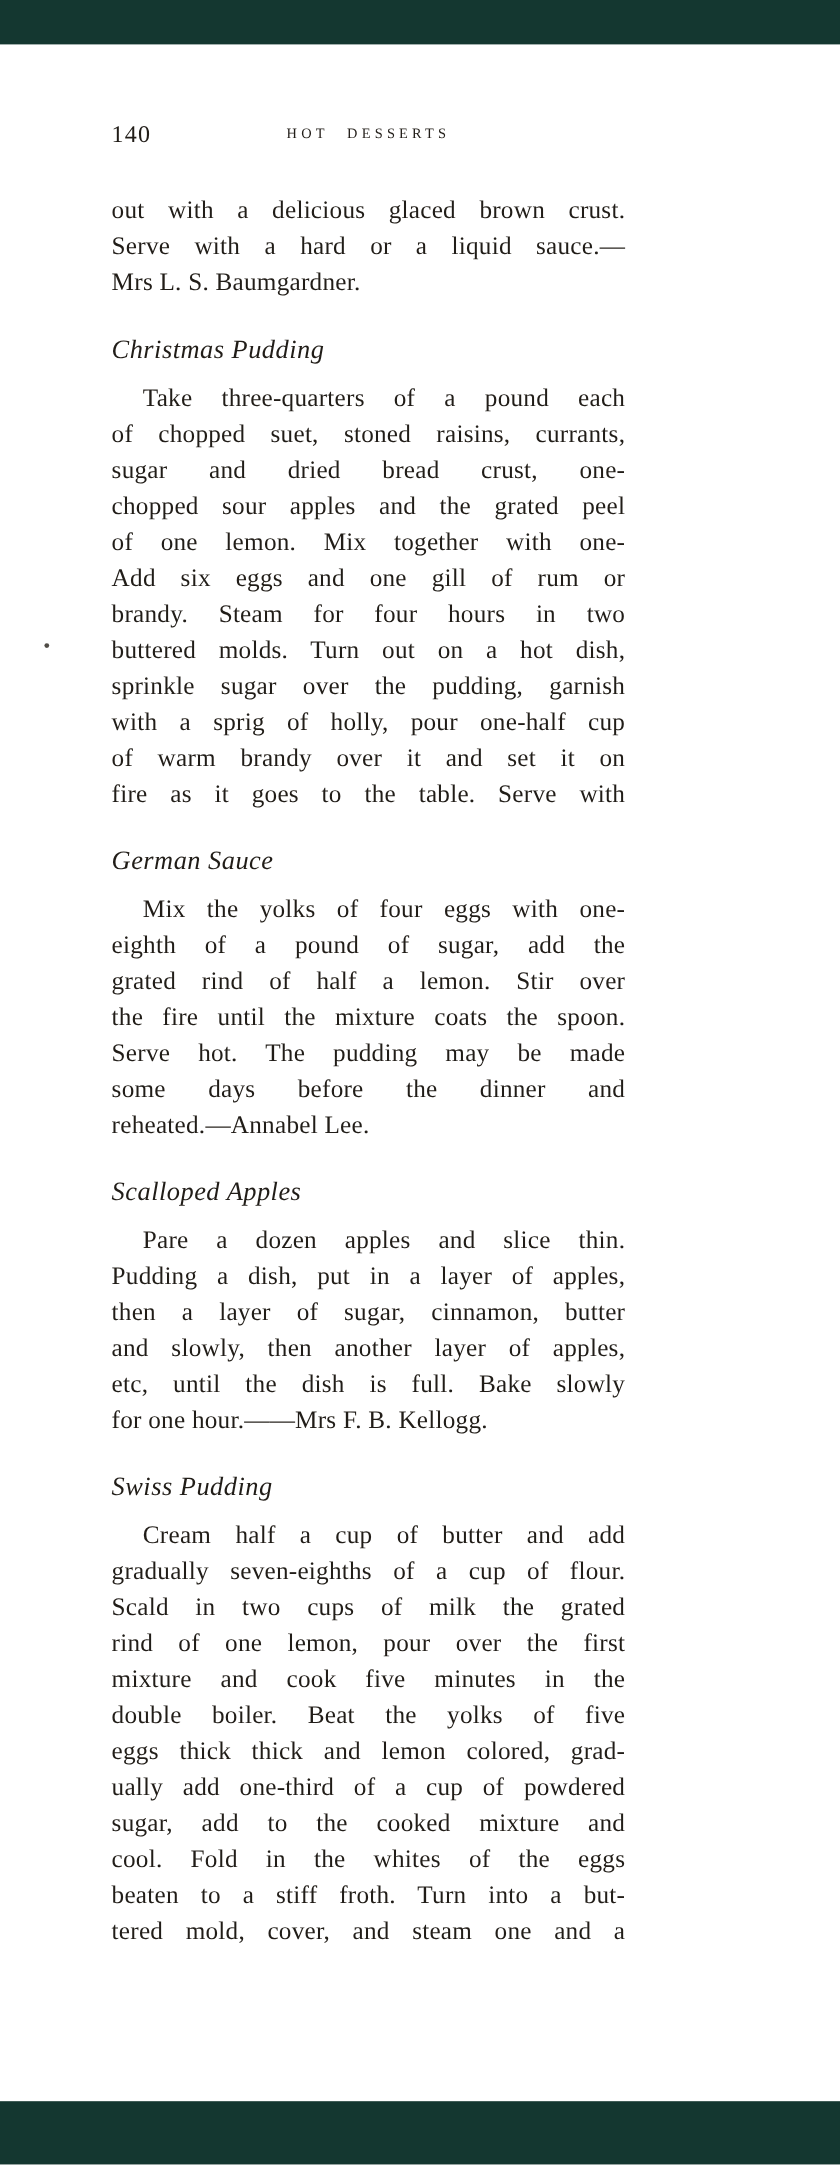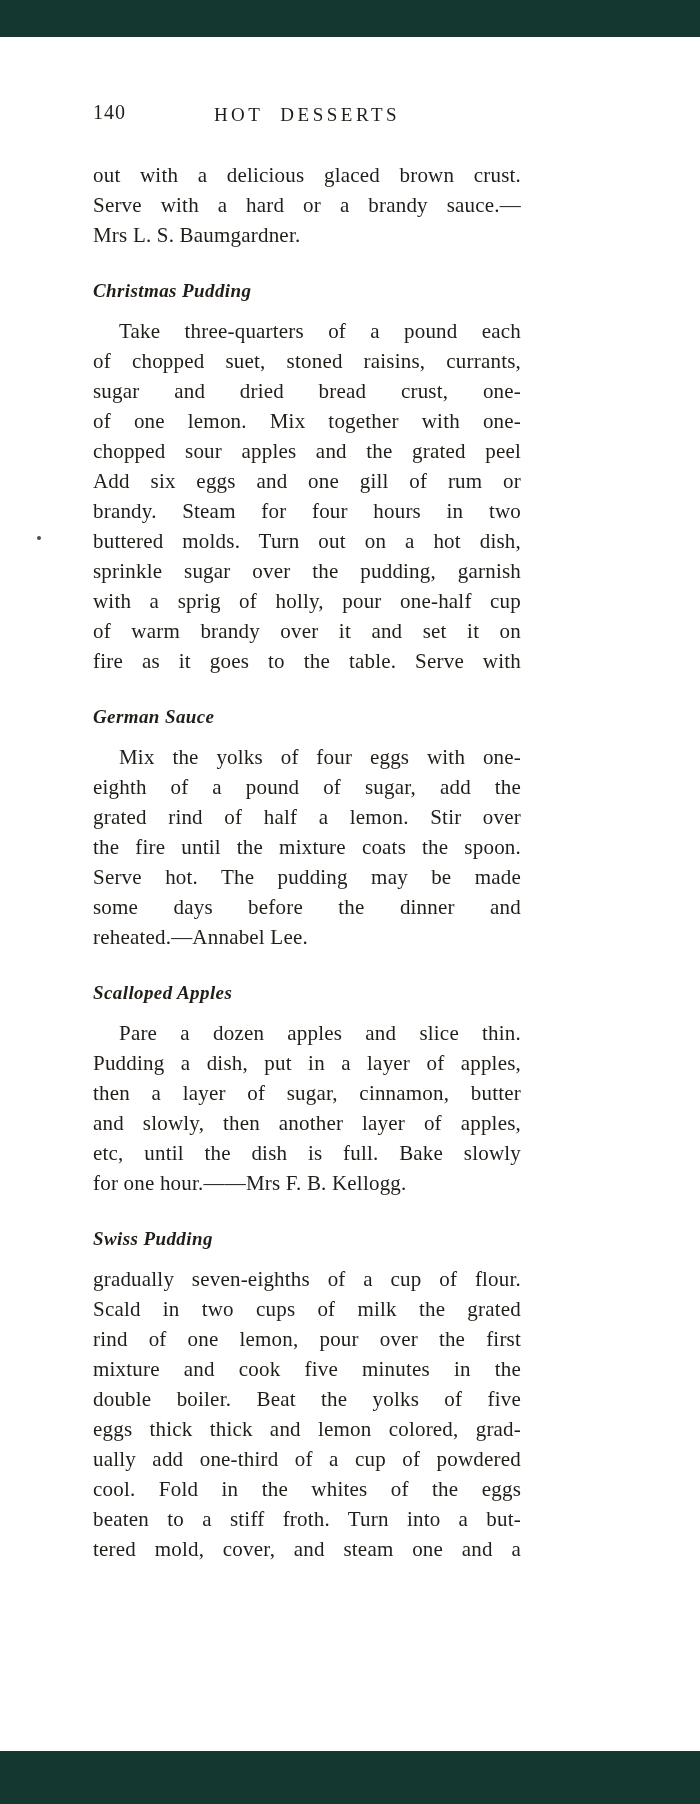--- a/index.html
+++ b/index.html
@@ -11,32 +11,32 @@
     padding-left:27px;
   }
   .band{position:absolute;left:0;width:700px;background:var(--band,#143730);}
   .band.top{top:0;height:37px;}
   .band.bottom{bottom:0;height:53px;}
   .content{position:absolute;left:93px;top:37px;width:428px;}
   .pagehead{position:relative;margin-top:64px;height:28px;}
   .pnum{font-size:20px;letter-spacing:1px;}
   .rhead{
     position:absolute;left:50%;top:3px;transform:translateX(-50%);
-    font-size:19px;letter-spacing:3.5px;word-spacing:9px;white-space:nowrap;
+    font-size:12px;letter-spacing:3.5px;word-spacing:9px;white-space:nowrap;
   }
   .para{margin:0;}
   .para.first{margin-top:31px;}
   .line{
     font-size:21px;line-height:30px;letter-spacing:0.2px;
     text-align:justify;text-align-last:justify;white-space:normal;
   }
   .line.end{text-align-last:left;}
   .line.ind{text-indent:26px;}
   .rheading{
-    font-style:italic;font-weight:bold;font-size:19px;line-height:30px;
+    font-style:italic;font-weight:normal;font-size:22px;line-height:30px;
     margin:26px 0 10px 0;letter-spacing:0.4px;
   }
   .speck{
     position:absolute;left:37px;top:536px;width:4px;height:4px;
     border-radius:50%;background:#504c46;
   }
 </style>
 </head>
 <body>
 
@@ -45,31 +45,31 @@
 
   <div class="content">
 
     <div class="pagehead">
       <span class="pnum">140</span>
       <span class="rhead">HOT DESSERTS</span>
     </div>
 
     <div class="para first">
       <div class="line">out with a delicious glaced brown crust.</div>
-      <div class="line">Serve with a hard or a brandy sauce.—</div>
+      <div class="line">Serve with a hard or a liquid sauce.—</div>
       <div class="line end">Mrs L. S. Baumgardner.</div>
     </div>
 
     <h2 class="rheading">Christmas Pudding</h2>
     <div class="para">
       <div class="line ind">Take three-quarters of a pound each</div>
       <div class="line">of chopped suet, stoned raisins, currants,</div>
       <div class="line">sugar and dried bread crust, one-</div>
+      <div class="line">chopped sour apples and the grated peel</div>
       <div class="line">of one lemon. Mix together with one-</div>
-      <div class="line">chopped sour apples and the grated peel</div>
       <div class="line">Add six eggs and one gill of rum or</div>
       <div class="line">brandy. Steam for four hours in two</div>
       <div class="line">buttered molds. Turn out on a hot dish,</div>
       <div class="line">sprinkle sugar over the pudding, garnish</div>
       <div class="line">with a sprig of holly, pour one-half cup</div>
       <div class="line">of warm brandy over it and set it on</div>
       <div class="line">fire as it goes to the table. Serve with</div>
     </div>
 
     <h2 class="rheading">German Sauce</h2>
@@ -88,27 +88,29 @@
       <div class="line ind">Pare a dozen apples and slice thin.</div>
       <div class="line">Pudding a dish, put in a layer of apples,</div>
       <div class="line">then a layer of sugar, cinnamon, butter</div>
       <div class="line">and slowly, then another layer of apples,</div>
       <div class="line">etc, until the dish is full. Bake slowly</div>
       <div class="line end">for one hour.——Mrs F. B. Kellogg.</div>
     </div>
 
     <h2 class="rheading">Swiss Pudding</h2>
     <div class="para">
+      <div class="line ind">Cream half a cup of butter and add</div>
       <div class="line">gradually seven-eighths of a cup of flour.</div>
       <div class="line">Scald in two cups of milk the grated</div>
       <div class="line">rind of one lemon, pour over the first</div>
       <div class="line">mixture and cook five minutes in the</div>
       <div class="line">double boiler. Beat the yolks of five</div>
       <div class="line">eggs thick thick and lemon colored, grad-</div>
       <div class="line">ually add one-third of a cup of powdered</div>
+      <div class="line">sugar, add to the cooked mixture and</div>
       <div class="line">cool. Fold in the whites of the eggs</div>
       <div class="line">beaten to a stiff froth. Turn into a but-</div>
       <div class="line">tered mold, cover, and steam one and a</div>
     </div>
 
   </div>
 
   <div class="speck"></div>
   <div class="band bottom"></div>
 </div>

